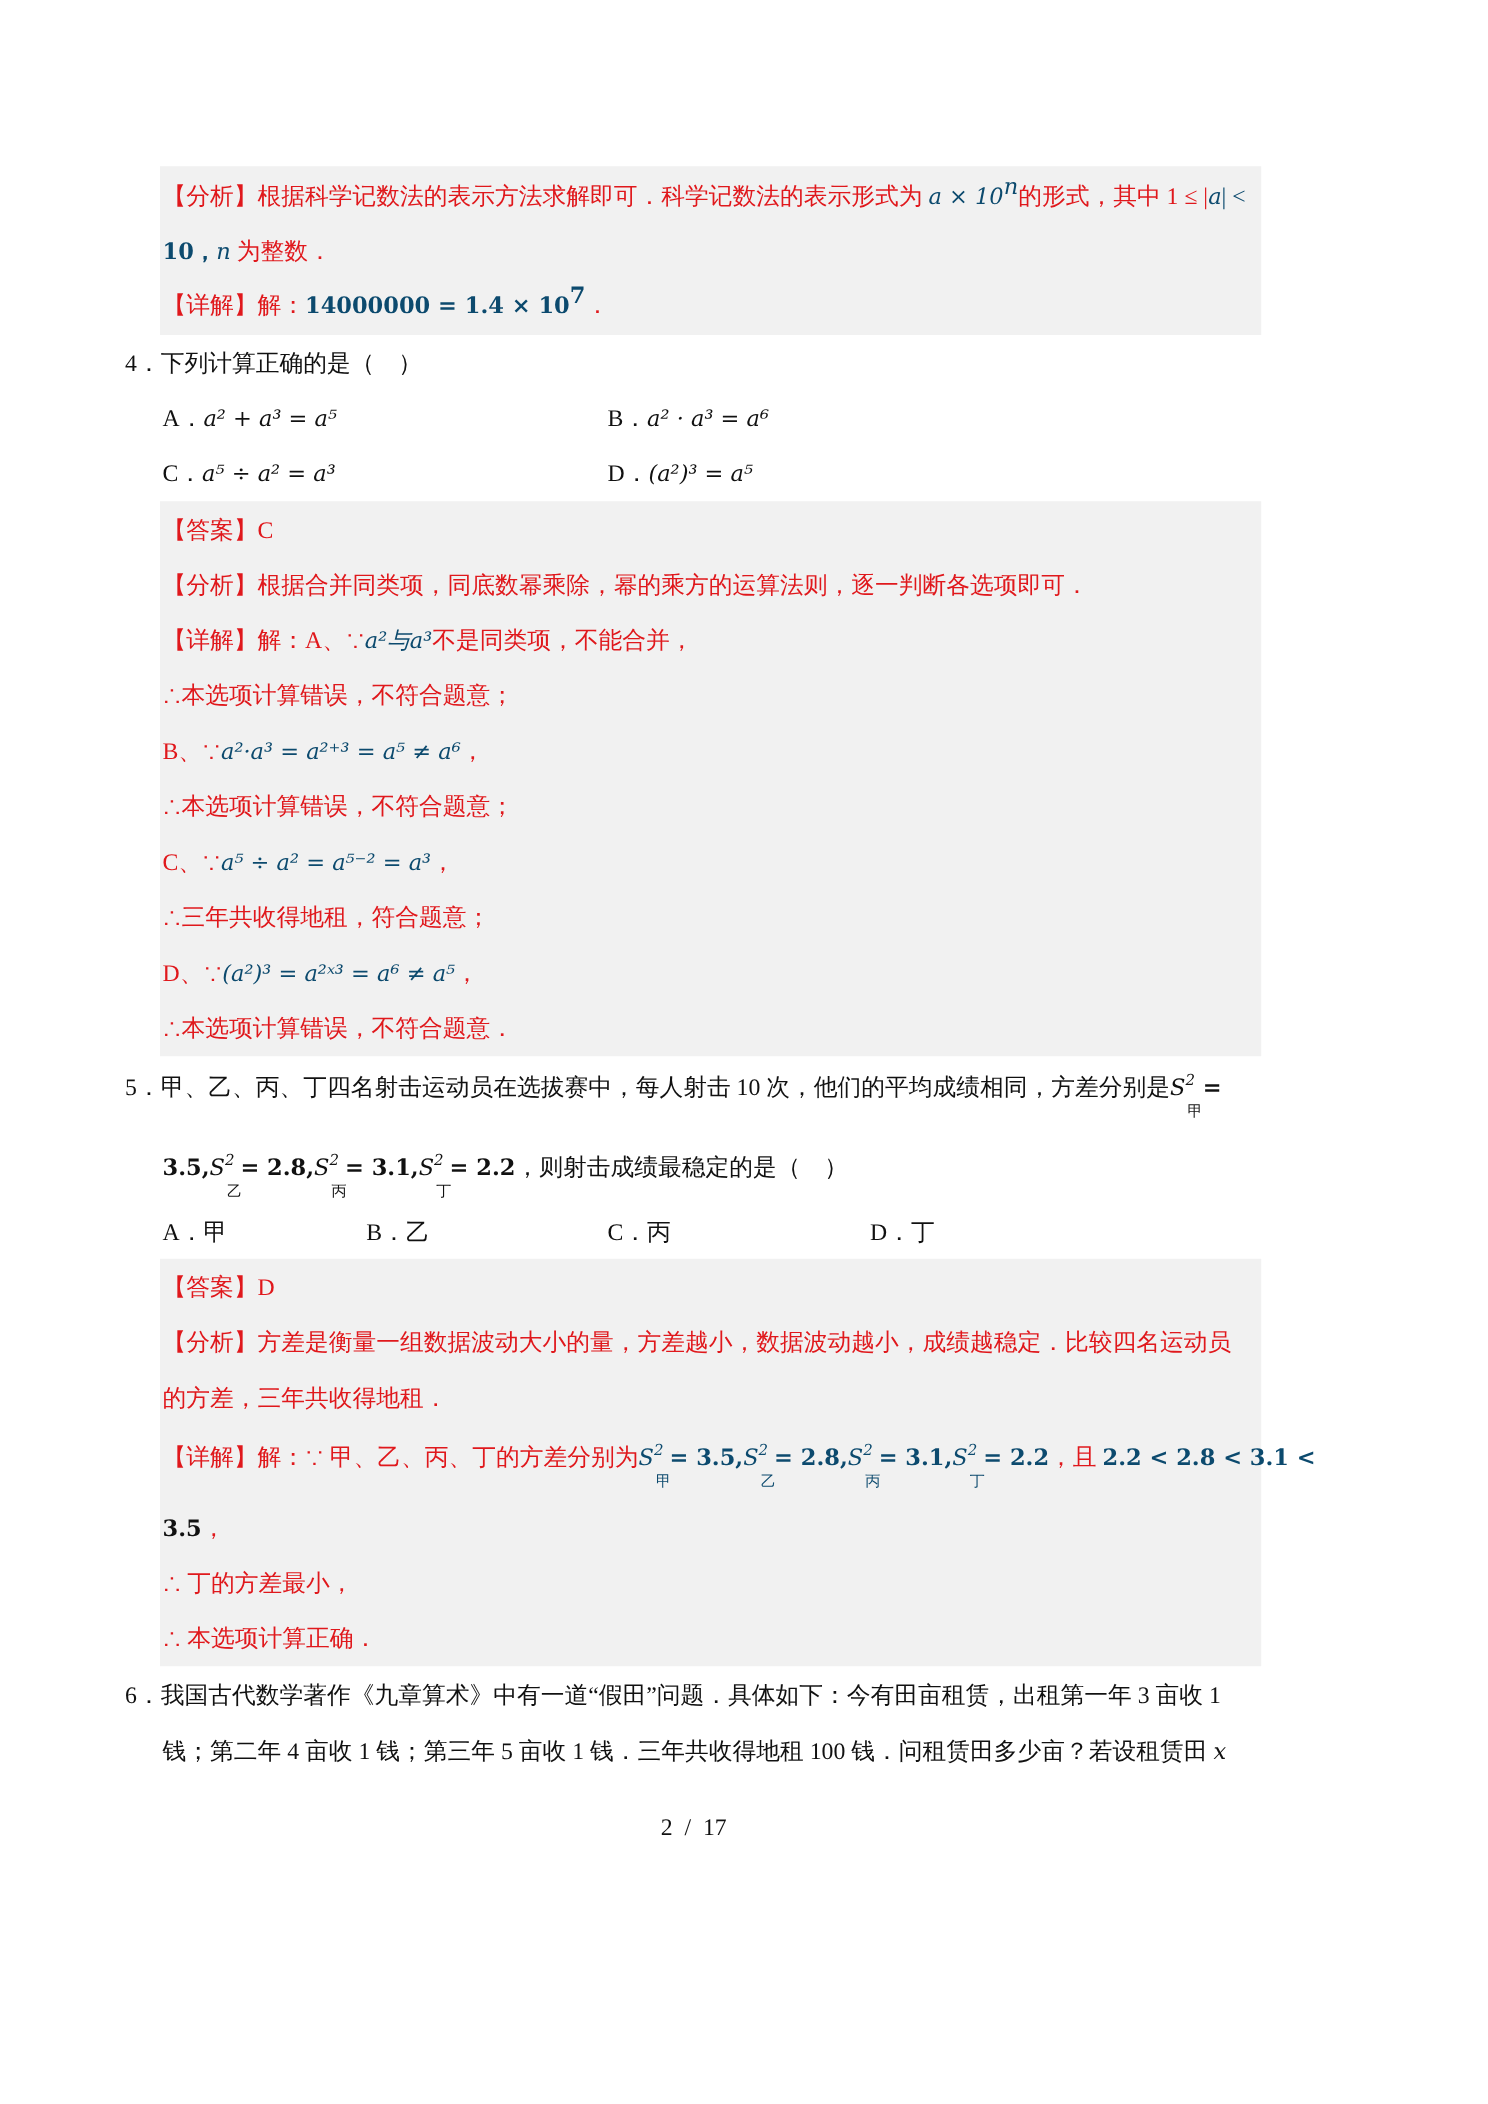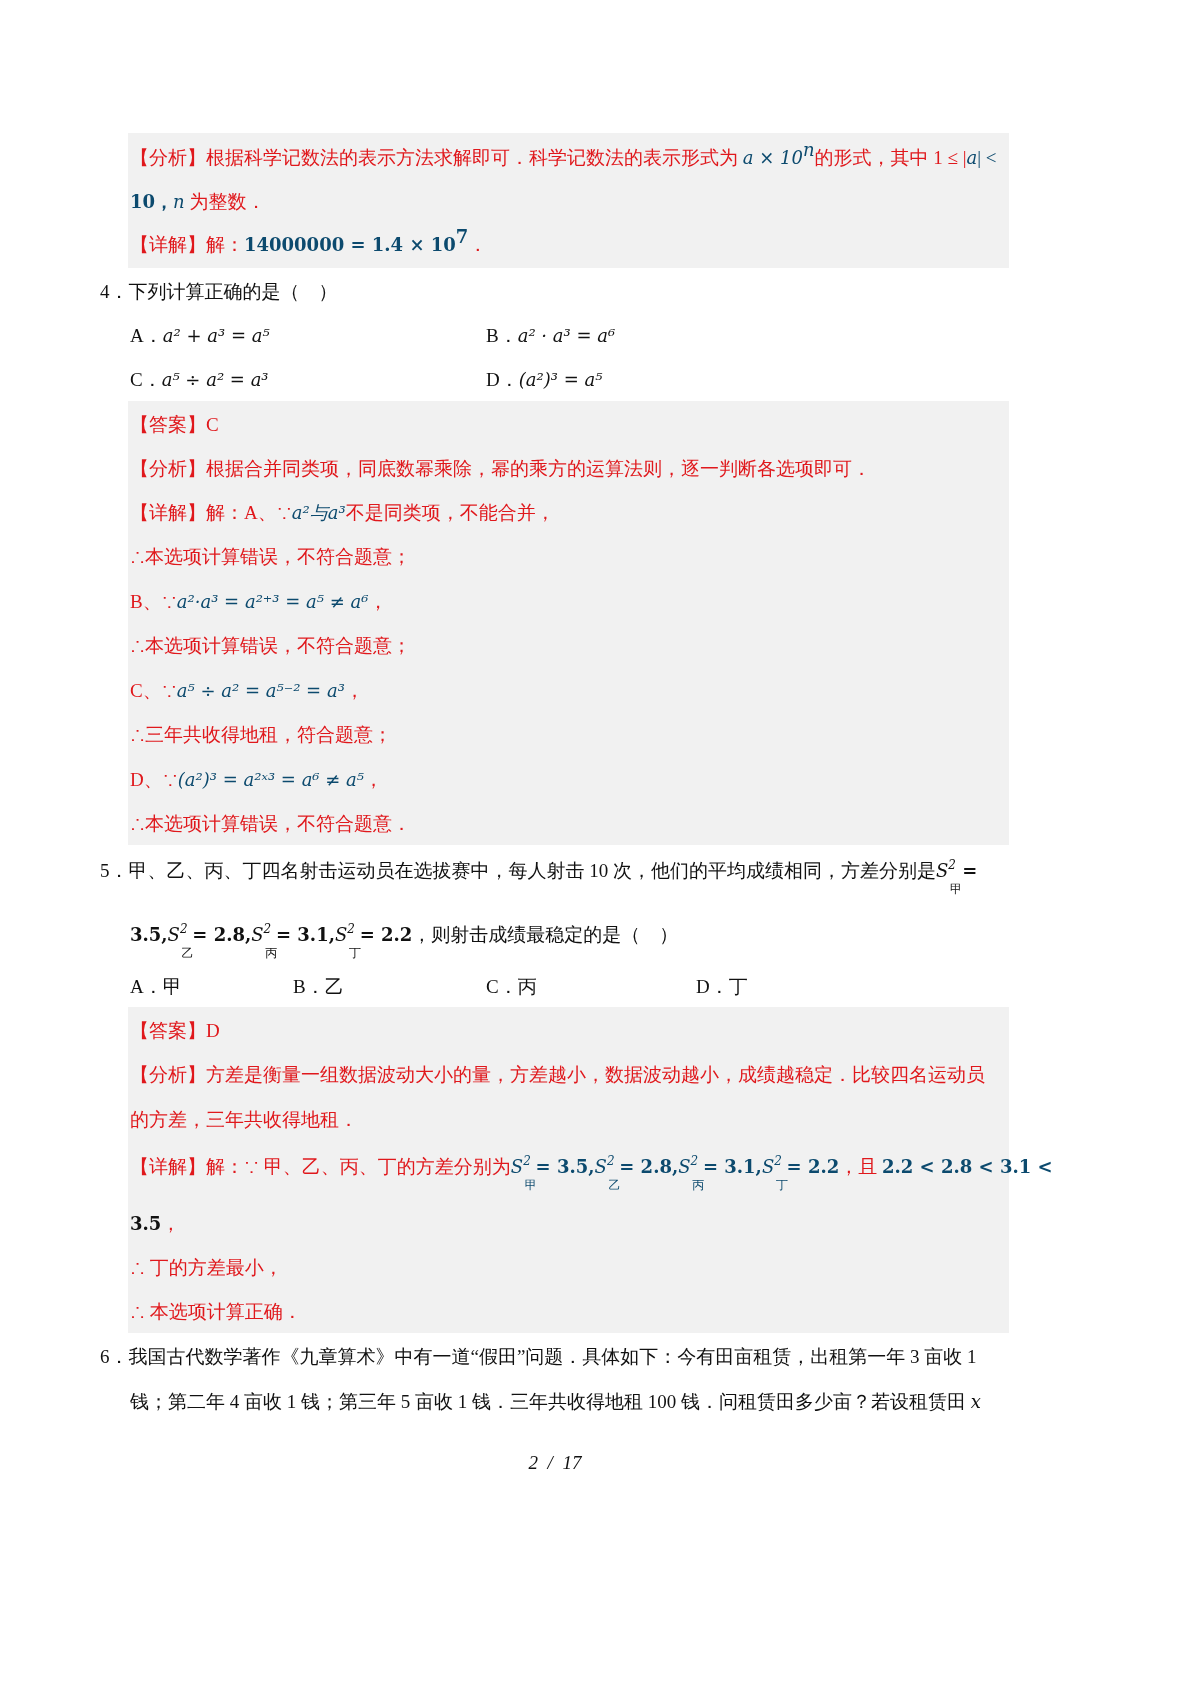--- a/index.html
+++ b/index.html
@@ -7,21 +7,21 @@
          font-family:"Liberation Serif","DejaVu Serif",serif; color:#111; }
   .line { position:absolute; left:130px; font-size:19px; white-space:nowrap; line-height:26px; }
   .box { position:absolute; left:128px; width:881px; background:#f1f1f1; }
   .red { color:#e0181c; }
   .blk { color:#0c4a6e; }
   .m { font-family:"DejaVu Serif","Liberation Serif",serif; font-style:italic; font-size:18px; }
   .mn { font-family:"DejaVu Serif","Liberation Serif",serif; font-size:18px;font-weight:bold; }
   sup { font-size:12px; vertical-align:8px; line-height:0; }
   .ssub { display:inline-block; position:relative; }
   .ssub .sub { position:absolute; left:14px; top:18px; font-size:12px; font-style:normal; }
-  .pagenum { position:absolute; left:0; width:1110px; text-align:center; top:1452px; font-size:19px;font-style:italic; }
+  .pagenum { position:absolute; left:0; width:1110px; text-align:center; top:1452px; font-size:19px; }
 </style>
 </head>
 <body>
 
 <div class="box" style="top:133px;height:135px;"></div>
 <div class="line red" style="top:145px;">
   <span>【分析】</span><span>根据科学记数法的表示方法求解即可．科学记数法的表示形式为</span>
   <span class="m blk">a × 10</span><sup class="m blk">n</sup><span>的形式，其中 1 ≤ |</span><span class="m blk">a</span><span class="blk">| &lt;</span>
 </div>
 <div class="line" style="top:189px;">

